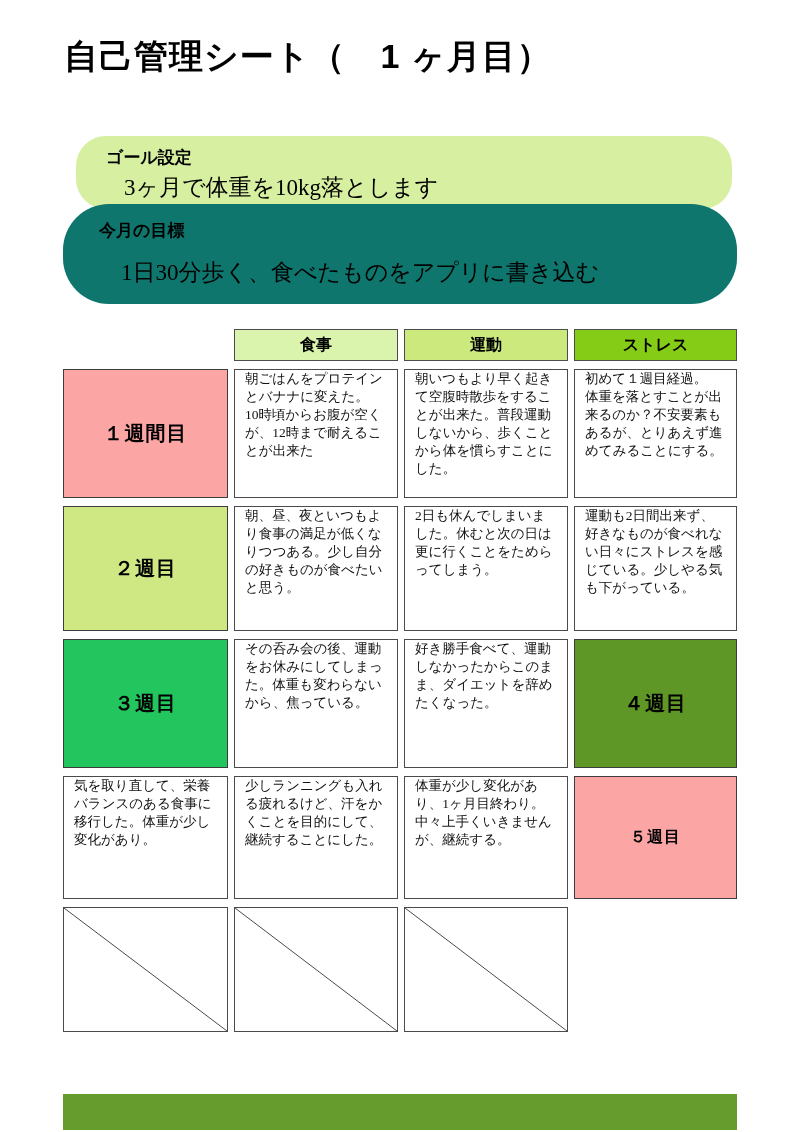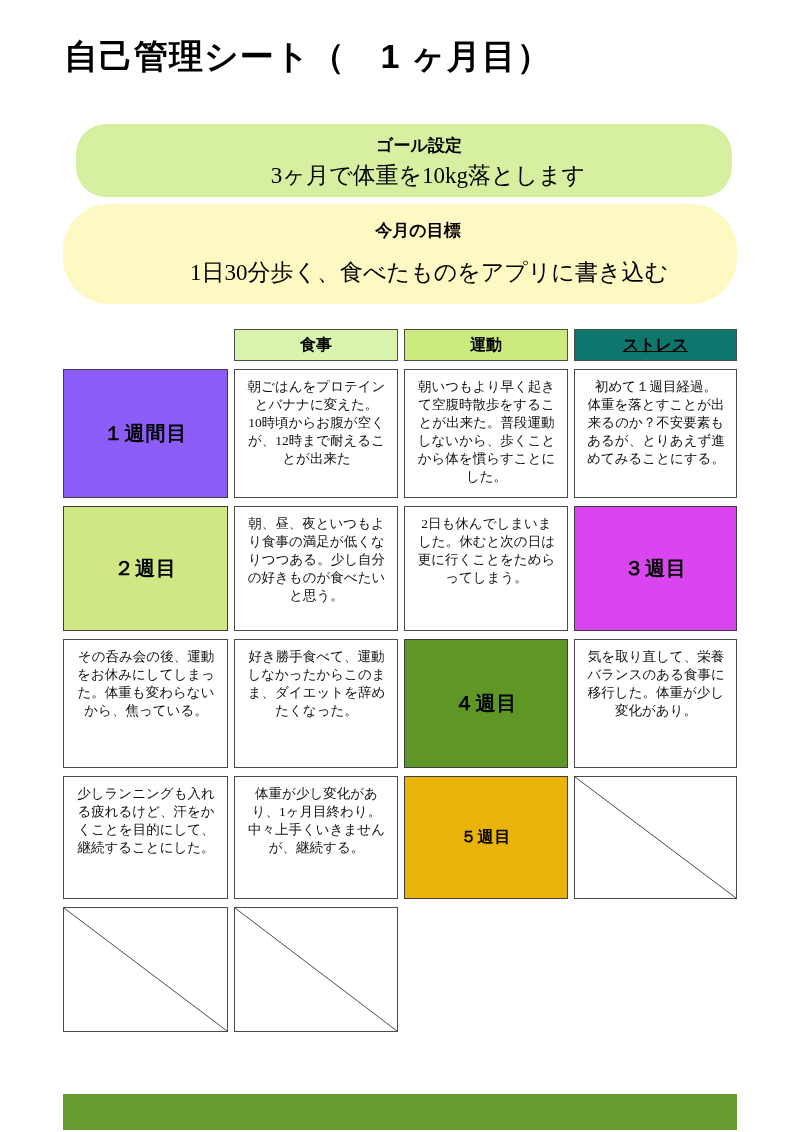--- a/index.html
+++ b/index.html
@@ -1,30 +1,29 @@
 <!DOCTYPE html>
 <html><head>
 <meta charset="utf-8">
 <style>
   html,body { margin:0; padding:0; background:#ffffff; }
   .sheet {
     position:relative; width:800px; height:1132px; background:#ffffff;
     font-family:"Liberation Sans","DejaVu Sans",sans-serif; color:#000;
     overflow:hidden;
-    text-align:center;
   }
   .page-title {
     position:absolute; left:64px; top:34px;
     font-size:34px; font-weight:bold; letter-spacing:1px;
   }
   .pill {
     position:absolute; box-sizing:border-box;
   }
   .goal-box {
-    left:76px; top:124px; width:656px; height:73px;
+    left:76px; top:136px; width:656px; height:73px;
     border-radius:30px; padding:10px 0 16px 30px;
   }
   .month-box {
     left:63px; top:204px; width:674px; height:100px;
     border-radius:46px; padding:15px 0 0 36px;
   }
   .box-label { font-size:17px; font-weight:bold; }
   .box-text {
     font-family:"Liberation Serif","DejaVu Serif",serif;
     font-weight:normal; font-size:23px; margin:3px 0 0 18px;
@@ -47,73 +46,74 @@
   .label-cell {
     display:flex; align-items:center; justify-content:center;
     border:1px solid #3d3d3d; font-weight:bold; font-size:20px;
     box-sizing:border-box; letter-spacing:1px;
   }
   .label-small { font-size:16px; }
   .cell {
     border:1px solid #4a4a4a; background:#ffffff; box-sizing:border-box;
     font-family:"Liberation Serif","DejaVu Serif",serif;
     font-size:13.5px; line-height:1.34; color:#111;
-    padding:8px 9px 6px 10px; white-space:pre-line; overflow:hidden;
+    padding:0 9px 6px 10px; white-space:pre-line; overflow:hidden;
   }
   .empty-cell { position:relative; padding:0; }
   .diag { position:absolute; left:0; top:0; width:100%; height:100%; display:block; }
   .footer-bar {
     position:absolute; left:63px; top:1094px; width:674px; height:36px;
   }
 </style>
 </head>
 <body>
 
 <div class="sheet">
 
   <div class="page-title">自己管理シート（　1 ヶ月目）</div>
 
   <div class="pill goal-box" style="background-color: rgb(215, 239, 160);">
     <div class="box-label">ゴール設定</div>
     <div class="box-text">3ヶ月で体重を10kg落とします</div>
   </div>
 
-  <div class="pill month-box" style="background-color: #fef9c3;">
+  <div class="pill month-box" style="background-color: #0f766e;">
     <div class="box-label">今月の目標</div>
     <div class="box-text">1日30分歩く、食べたものをアプリに書き込む</div>
   </div>
 
   <div class="grid">
 
     <div class="spacer"></div>
     <div class="header-cell" style="background-color: rgb(218, 243, 173);">食事</div>
     <div class="header-cell" style="background-color: rgb(204, 233, 126);">運動</div>
-    <div class="header-cell" style="background-color: #0f766e; text-decoration: underline;">ストレス</div>
+    <div class="header-cell" style="background-color: #84cc16;">ストレス</div>
 
-    <div class="label-cell" style="background-color: #8b5cf6;">１週間目</div>
+    <div class="label-cell" style="background-color: #fca5a5;">１週間目</div>
     <div class="cell">朝ごはんをプロテインとバナナに変えた。
 10時頃からお腹が空くが、12時まで耐えることが出来た</div>
     <div class="cell">朝いつもより早く起きて空腹時散歩をすることが出来た。普段運動しないから、歩くことから体を慣らすことにした。</div>
     <div class="cell">初めて１週目経過。
 体重を落とすことが出来るのか？不安要素もあるが、とりあえず進めてみることにする。</div>
 
     <div class="label-cell" style="background-color: rgb(207, 232, 132);">２週目</div>
     <div class="cell">朝、昼、夜といつもより食事の満足が低くなりつつある。少し自分の好きものが食べたいと思う。</div>
     <div class="cell">2日も休んでしまいました。休むと次の日は更に行くことをためらってしまう。</div>
+    <div class="cell">運動も2日間出来ず、好きなものが食べれない日々にストレスを感じている。少しやる気も下がっている。</div>
 
-    <div class="label-cell" style="background-color: #d946ef;">３週目</div>
+    <div class="label-cell" style="background-color: #22c55e;">３週目</div>
     <div class="cell">その呑み会の後、運動をお休みにしてしまった。体重も変わらないから、焦っている。</div>
     <div class="cell">好き勝手食べて、運動しなかったからこのまま、ダイエットを辞めたくなった。</div>
 
     <div class="label-cell" style="background-color: rgb(95, 151, 39);">４週目</div>
     <div class="cell">気を取り直して、栄養バランスのある食事に移行した。体重が少し変化があり。</div>
     <div class="cell">少しランニングも入れる疲れるけど、汗をかくことを目的にして、継続することにした。</div>
     <div class="cell">体重が少し変化があり、1ヶ月目終わり。中々上手くいきませんが、継続する。</div>
 
-    <div class="label-cell label-small" style="background-color: #eab308;">５週目</div>
+    <div class="label-cell label-small" style="background-color: #fca5a5;">５週目</div>
     <div class="cell empty-cell">
       <svg class="diag" viewBox="0 0 100 100" preserveAspectRatio="none">
           <line x1="0" y1="0" x2="100" y2="100" stroke="#4a4a4a" stroke-width="1" vector-effect="non-scaling-stroke"></line>
         </svg>
     </div>
     <div class="cell empty-cell">
       <svg class="diag" viewBox="0 0 100 100" preserveAspectRatio="none">
           <line x1="0" y1="0" x2="100" y2="100" stroke="#4a4a4a" stroke-width="1" vector-effect="non-scaling-stroke"></line>
         </svg>
     </div>

